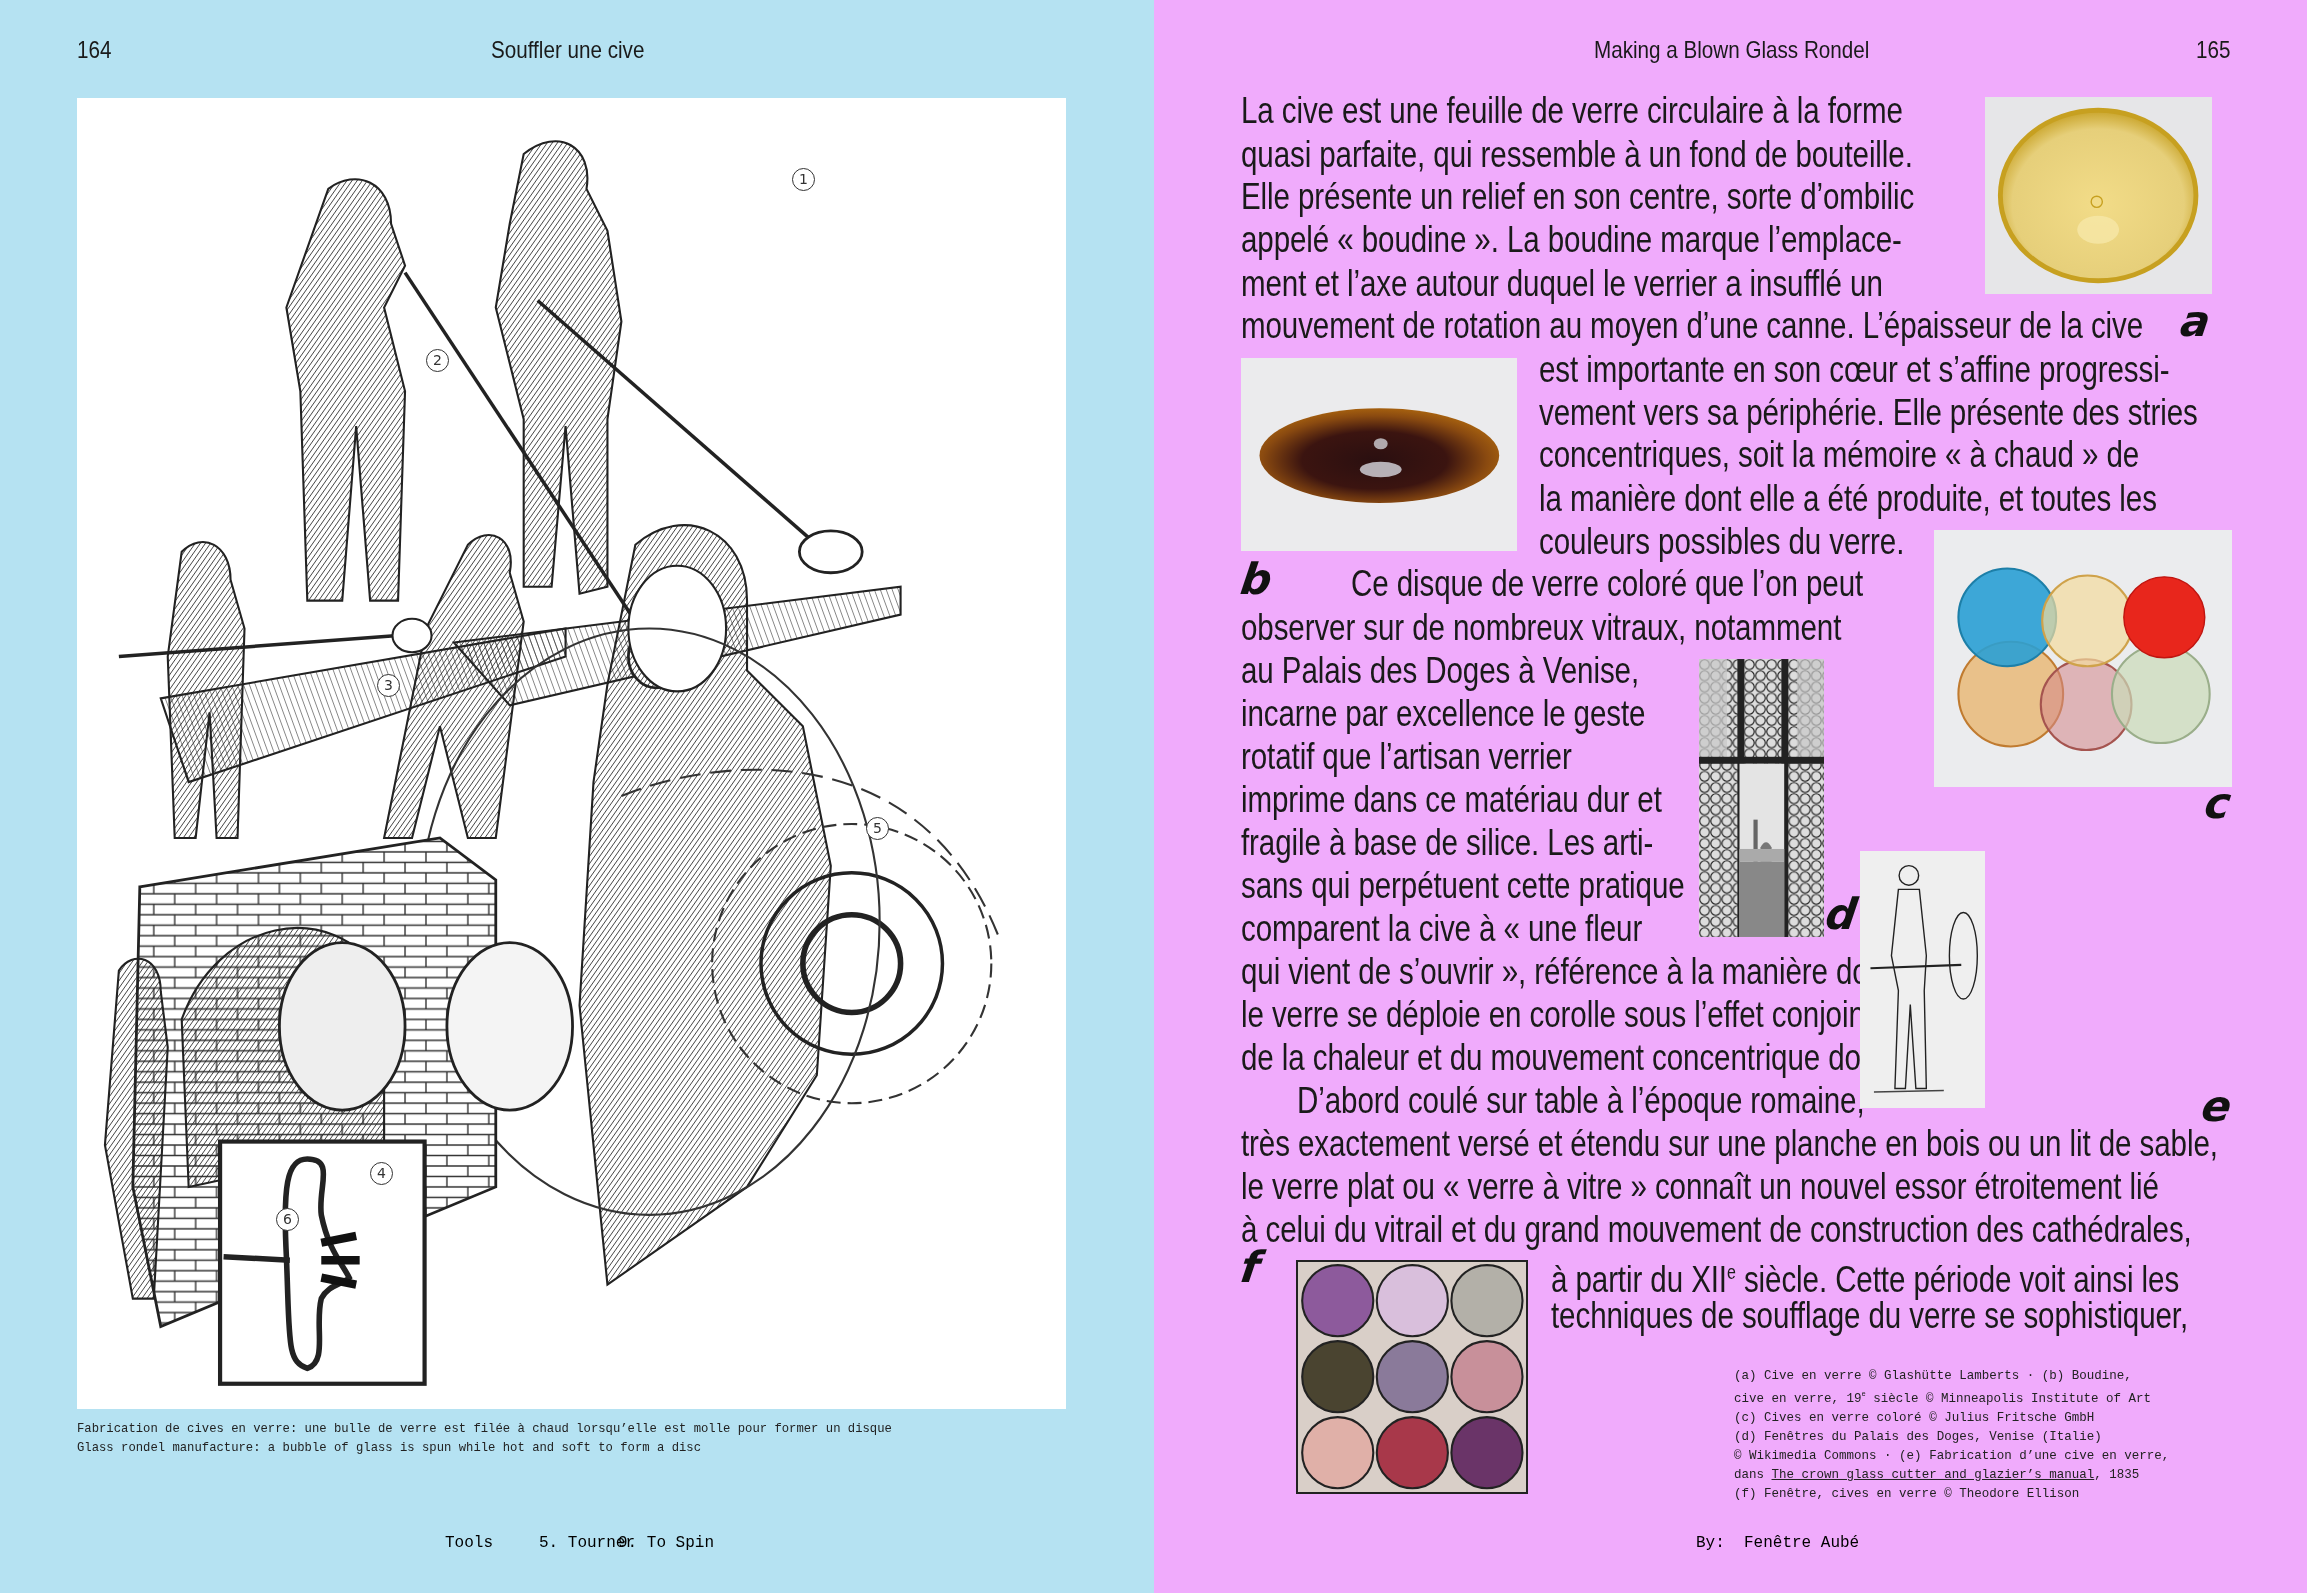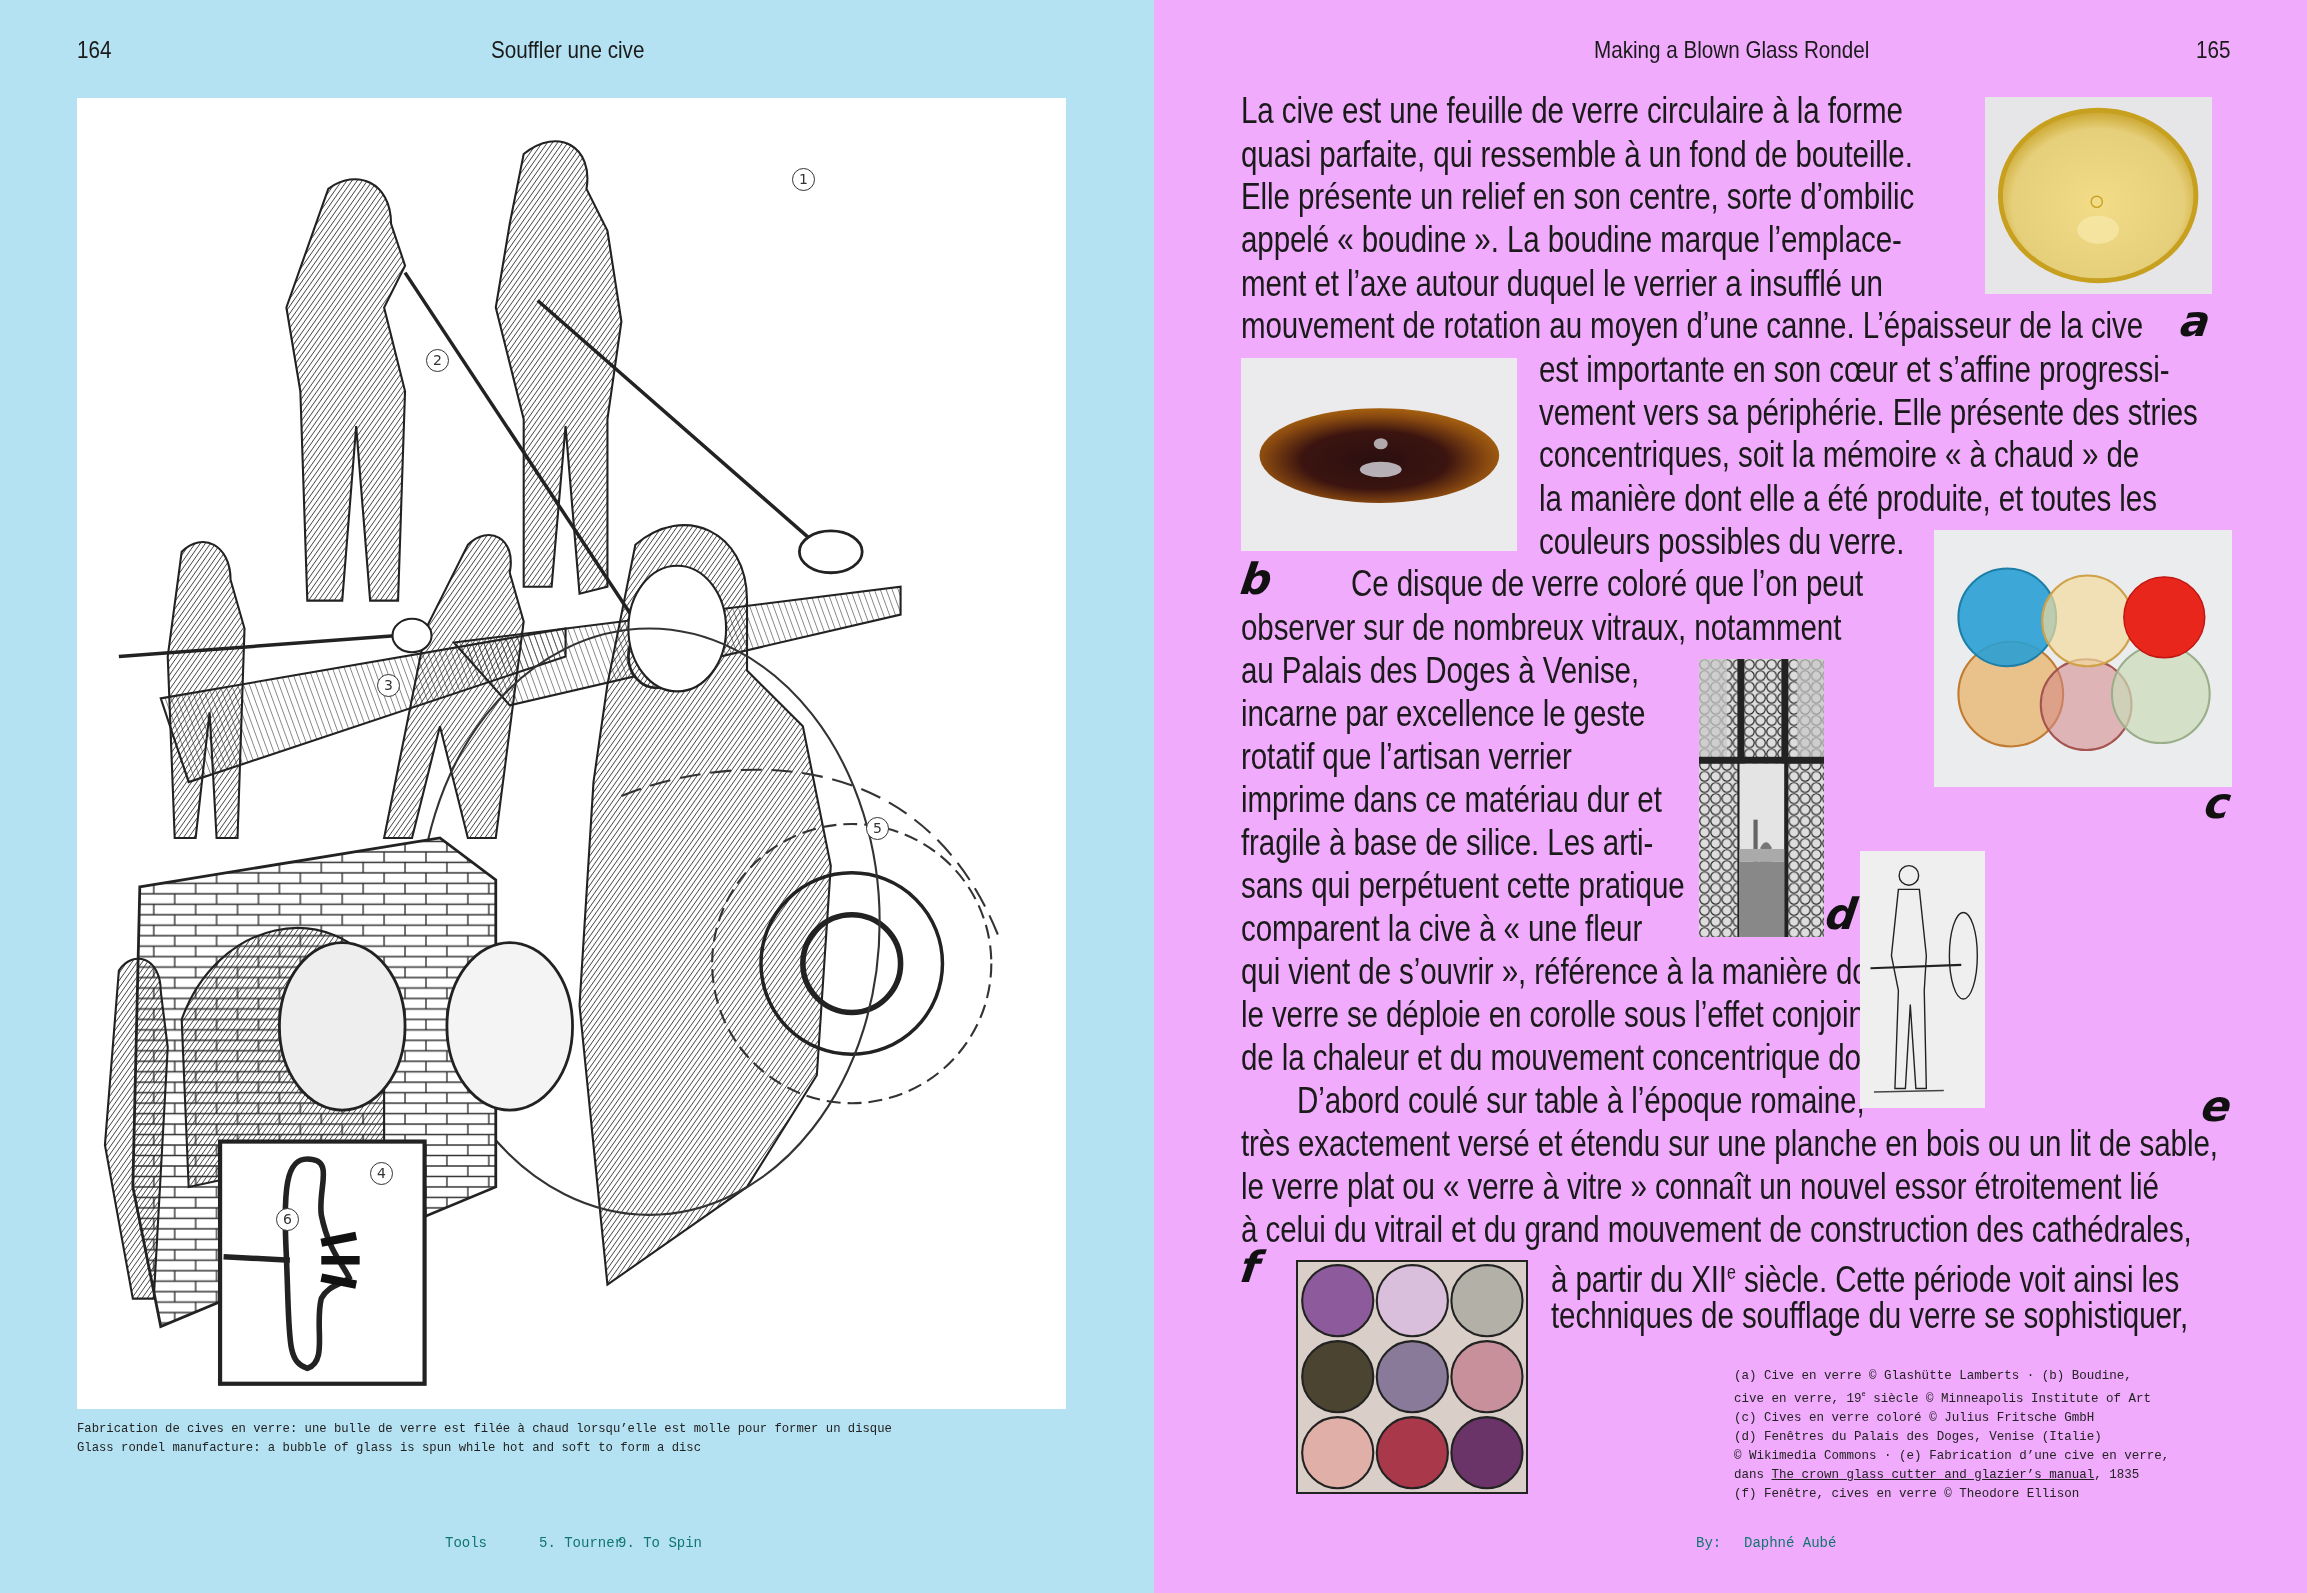--- a/index.html
+++ b/index.html
@@ -3,21 +3,21 @@
 <meta charset="utf-8">
 <style>
   html, body { margin:0; padding:0; }
   body { width:2307px; height:1593px; position:relative; overflow:hidden; background:#ffffff; font-family:"Liberation Sans", sans-serif; color:#1a1a1a; }
   .page-left { position:absolute; left:0; top:0; width:1282px; height:1593px; background:#b5e2f2;padding-left:44px; }
   .page-right { position:absolute; left:1154px; top:0; width:1154px; height:1593px; background:#f0abfc; }
   .hdr { position:absolute; top:33px; font-size:24px; line-height:33px; white-space:nowrap; transform-origin:left top; transform:scaleX(0.86); }
   .illus { position:absolute; left:77px; top:98px; width:989px; height:1311px; background:#ffffff; overflow:hidden; }
   .mono { font-family:"Liberation Mono", monospace; white-space:nowrap; position:absolute; }
   .cap { font-size:13.3px; line-height:19px; color:#222; transform-origin:left top; transform:scaleX(0.92); }
-  .foot { font-size:14px; line-height:18px; color:#0f766e; }
+  .foot { font-size:16px; line-height:18px; color:#000000; }
   .line { position:absolute; left:0; font-size:36px; line-height:43px; white-space:nowrap; transform-origin:left top; transform:scaleX(0.82); color:#1a1a1a; letter-spacing:-0.1px; }
   .photo { position:absolute; overflow:hidden; }
   .letter { position:absolute; font-family:"DejaVu Sans", sans-serif; font-weight:bold; font-style:italic; font-size:43px; line-height:43px; color:#111; transform:skewX(-8deg); }
   .credits { position:absolute; left:1734px; top:1366px; }
   .credits .mono { position:static; display:block; font-size:13.6px; line-height:19px; color:#222; transform-origin:left top; transform:scaleX(0.92); }
   .u { text-decoration:underline; }
   .marker { position:absolute; width:21px; height:21px; border:1.4px solid #333; border-radius:50%; font-family:"DejaVu Sans", sans-serif; font-size:14px; line-height:21px; text-align:center; color:#333; background:#fff; }
 </style>
 </head>
 <body>
@@ -231,14 +231,14 @@
   <span class="mono"><span>cive en verre, 19</span><sup style="font-size:7.7px;">e</sup><span> siècle © Minneapolis Institute of Art</span></span>
   <span class="mono">(c) Cives en verre coloré © Julius Fritsche GmbH</span>
   <span class="mono">(d) Fenêtres du Palais des Doges, Venise (Italie)</span>
   <span class="mono">© Wikimedia Commons · (e) Fabrication d’une cive en verre,</span>
   <span class="mono"><span>dans </span><span class="u">The crown glass cutter and glazier’s manual</span><span>, 1835</span></span>
   <span class="mono">(f) Fenêtre, cives en verre © Theodore Ellison</span>
 </div>
 
 <div class="mono foot" style="left:1639px;top:1609px;">Par:</div>
 <div class="mono foot" style="left:1696px;top:1534px;">By:</div>
-<div class="mono foot" style="left:1744px;top:1534px;">Daphné Aubé</div>
+<div class="mono foot" style="left:1744px;top:1534px;">Fenêtre Aubé</div>
 
 
 </body></html>

